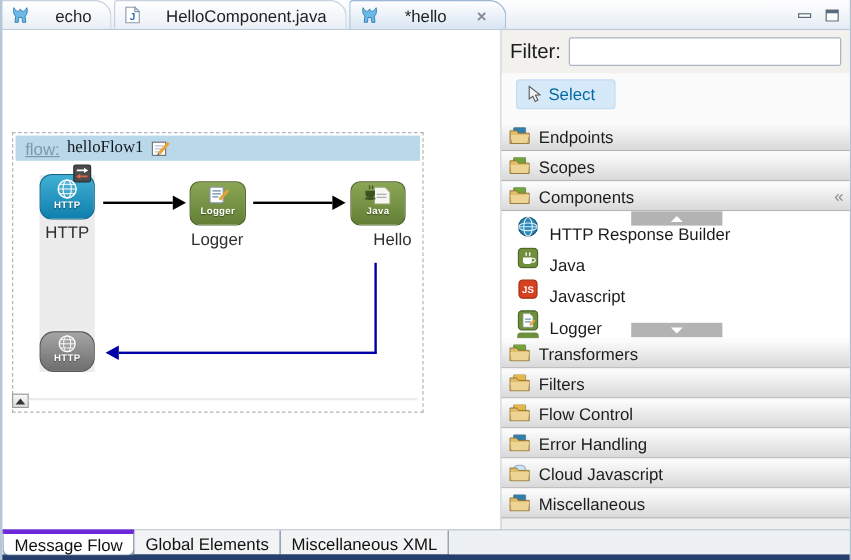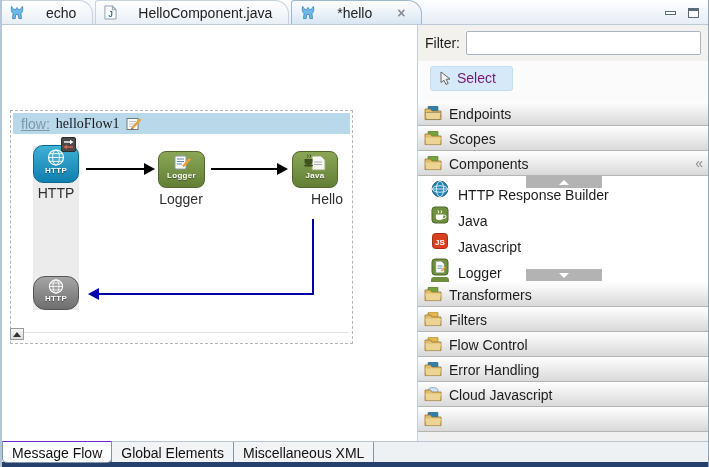--- a/index.html
+++ b/index.html
@@ -52,47 +52,47 @@
   #collapse-btn{position:absolute;left:8px;top:303px;width:14px;height:12px;
                 background:linear-gradient(#f7f7f7,#dcdcdc);border:1px solid #9a9a9a;
                 display:flex;align-items:center;justify-content:center;}
   #collapse-btn i{display:block;width:0;height:0;border-left:4px solid transparent;
                   border-right:4px solid transparent;border-bottom:5px solid #333;}
   #flow-divider{position:absolute;left:22px;top:307px;width:324px;height:2px;background:#dedede;border-bottom:1px solid #fff;}
   
   #palette{position:absolute;left:417px;top:25px;width:292px;height:416px;background:#f0f0f0;
            border-left:1px solid #c3cfdb;}
   #filter-row{height:36px;background:#f3f1ee;display:flex;align-items:center;padding:0 8px 0 7px;gap:6px;}
-  #filter-row label{font-size:14px;color:#1c1c1c;}
+  #filter-row label{font-size:17px;color:#1c1c1c;}
   #filter-input{flex:1;height:24px;border:1px solid #a9b4c0;border-radius:2px;background:#fff;
                 font-size:13px;padding:0 5px;outline:none;}
   #select-row{height:40px;background:#fbfbfb;display:flex;align-items:flex-start;padding:5px 0 0 12px;}
   #select-btn{display:flex;align-items:center;gap:6px;background:#d6e9f9;border:1px solid #c3ddf2;
-              border-radius:3px;padding:3px 16px 4px 8px;font-size:14px;color:#701a75;}
+              border-radius:3px;padding:3px 16px 4px 8px;font-size:14px;color:#0369a1;}
   .pal-section{height:25px;border-bottom:1px solid #b5b5b5;border-top:1px solid #fdfdfd;
                background:linear-gradient(#fdfdfd,#d9d9d9);display:flex;align-items:center;
                padding-left:6px;gap:7px;position:relative;}
   .pal-label{font-size:14px;color:#1c1c1c;}
   .collapse{position:absolute;right:6px;top:3px;font-size:14px;color:#8a8a8a;}
   #pal-items{height:106px;background:#fff;position:relative;overflow:hidden;}
   .pal-item{height:26px;display:flex;align-items:center;gap:9px;padding-left:13px;}
   .pal-item span{font-size:14px;color:#1c1c1c;margin-top:12px;}
   .scroll-chip{position:absolute;left:50%;transform:translateX(-50%);width:76px;height:12px;
                background:#b3b3b3;display:flex;align-items:center;justify-content:center;}
   .scroll-chip.up{top:0;}
   .scroll-chip.down{bottom:1px;}
   .chev-up{width:0;height:0;border-left:5px solid transparent;border-right:5px solid transparent;border-bottom:5px solid #fff;}
   .chev-down{width:0;height:0;border-left:5px solid transparent;border-right:5px solid transparent;border-top:5px solid #fff;}
   #partial-item{position:absolute;left:13px;bottom:0;width:18px;height:5px;background:#6f8f3d;border-radius:3px 3px 0 0;}
   
   #bottombar{position:absolute;left:0;top:441px;width:709px;height:21px;background:#eef1f4;
              border-top:1px solid #bcc6d0;display:flex;align-items:flex-start;padding-left:2px;}
   .btab{height:21px;padding:1px 9px 0 9px;font-size:14px;color:#111;background:#f2f3f4;
         border:1px solid #8195a8;border-top:none;display:flex;align-items:center;}
-  .btab.active{background:#fff;border-radius:0 0 5px 5px;border-top:1px solid #6d28d9;position:relative;top:-1px;height:22px;z-index:2;text-align:center;}
+  .btab.active{background:#fff;border-radius:0 0 5px 5px;border-top:4px solid #6d28d9;position:relative;top:-1px;height:22px;z-index:2;text-align:center;}
   .btab + .btab{margin-left:-1px;}
   #navy-strip{position:absolute;left:0;top:462px;width:709px;height:5px;background:#26406d;}
   #left-edge{position:absolute;left:0;top:0;width:2px;height:467px;background:#b4c6d8;}
 </style>
 </head>
 <body>
 
 <div id="app">
 
   <div id="topbar">
@@ -339,20 +339,21 @@
           <path d="M1.3 6.4 L17 6.4 L15.7 13.2 L2.4 13.2 Z" fill="#eed494"></path>
         </svg>
       <span class="pal-label">Cloud Javascript</span>
     </div>
     <div class="pal-section">
       <svg width="18" height="15" viewBox="0 0 18 15">
           <rect x="4" y="0" width="10" height="6" rx="1" stroke="#56707f" stroke-width="0.6" fill="#2e7fab"></rect>
           <path d="M1 3 L6.5 3 L8 5 L17 5 L17 13.6 L1 13.6 Z" fill="#e0bd6a" stroke="#8a6d2f" stroke-width="0.7"></path>
           <path d="M1.3 6.4 L17 6.4 L15.7 13.2 L2.4 13.2 Z" fill="#eed494"></path>
         </svg>
+      <span class="pal-label">Miscellaneous</span>
     </div>
   </div>
 
   <div id="bottombar">
     <div class="btab active">
       <span>Message Flow</span>
     </div>
     <div class="btab">
       <span>Global Elements</span>
     </div>

